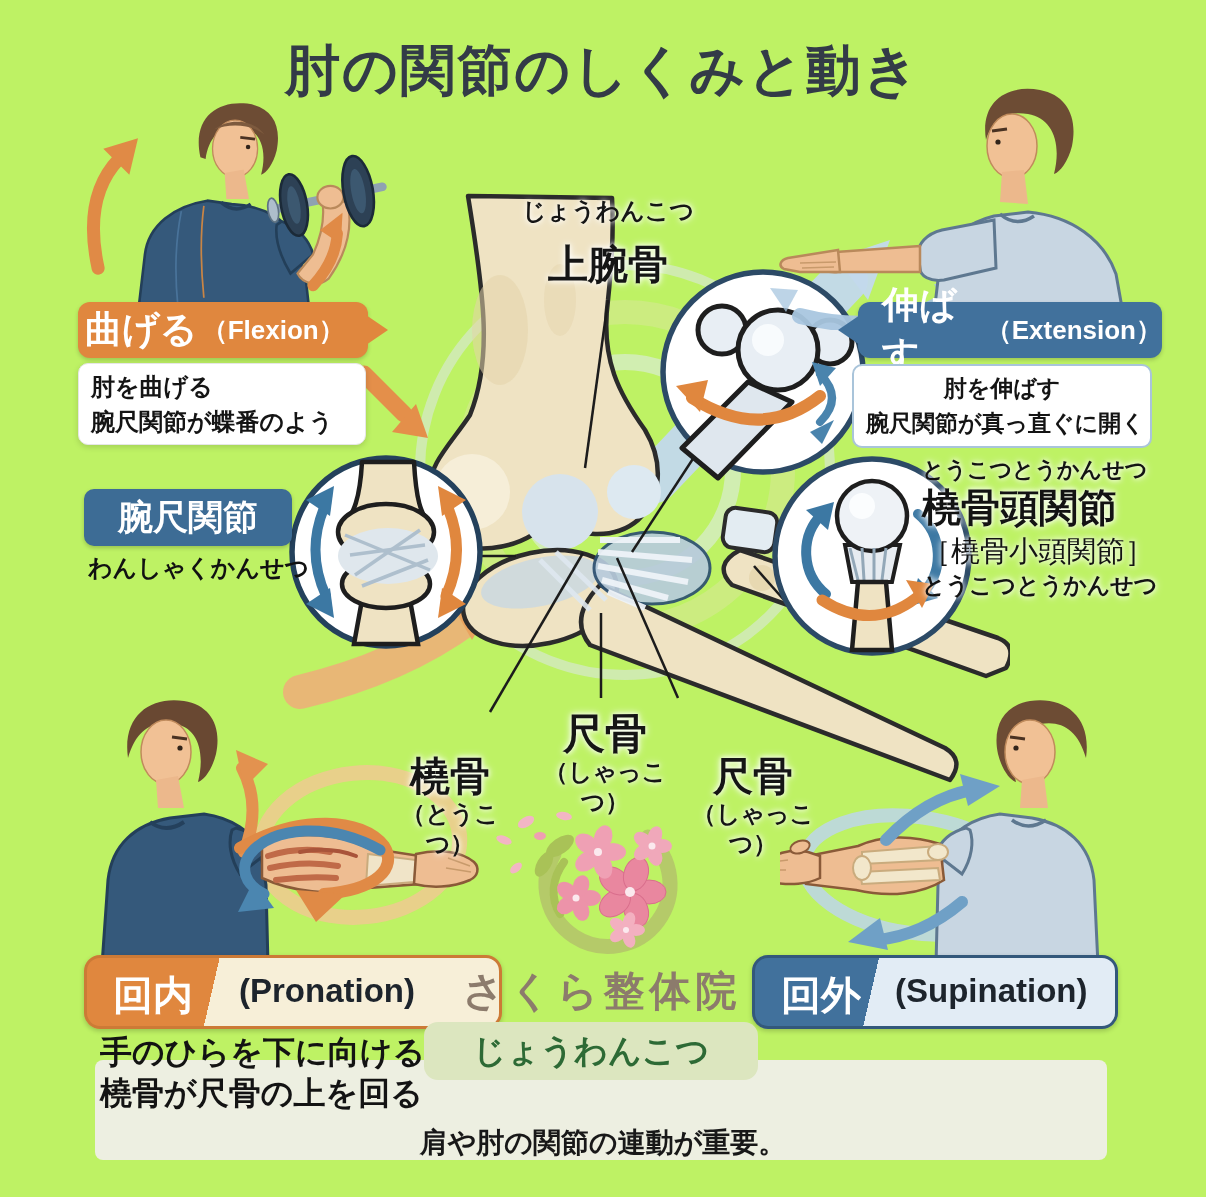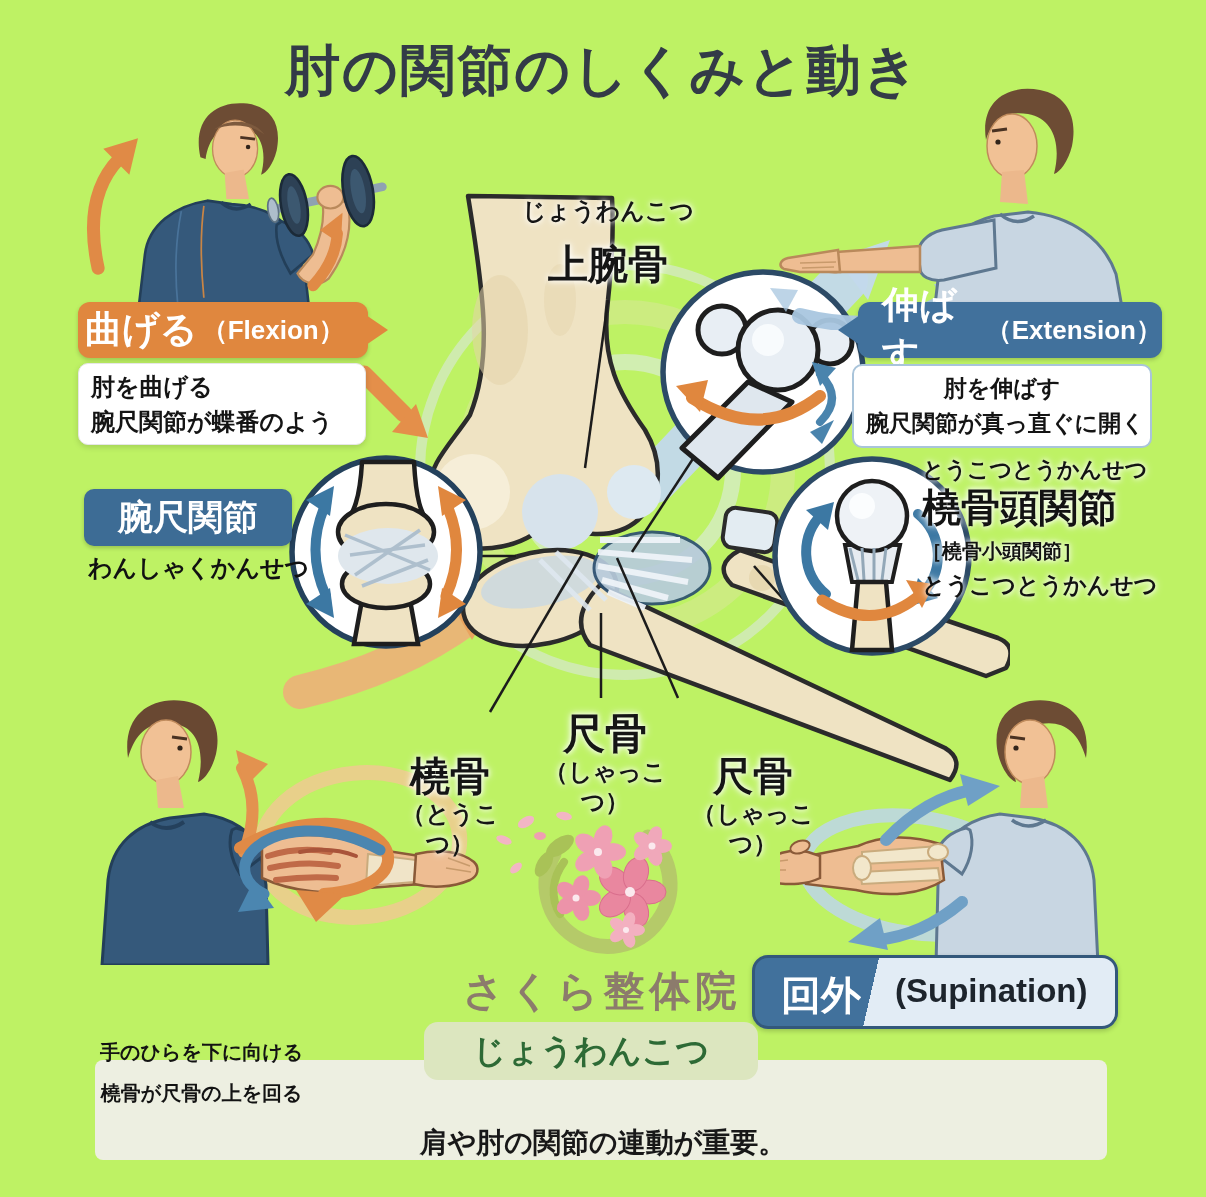--- a/index.html
+++ b/index.html
@@ -13,28 +13,28 @@
   .banner .en{font-size:26px;font-weight:800;color:#fff;margin-left:4px;}
   .tip-r::after{content:"";position:absolute;right:-20px;top:13px;border-top:15px solid transparent;
       border-bottom:15px solid transparent;border-left:22px solid #e0873e;}
   .tip-l::before{content:"";position:absolute;left:-20px;top:13px;border-top:15px solid transparent;
       border-bottom:15px solid transparent;border-right:22px solid #41719c;}
   .descbox{background:#fff;border-radius:10px;z-index:6;font-size:24px;font-weight:800;color:#141414;
       line-height:35px;padding:5px 12px;white-space:nowrap;}
   .split-banner{height:68px;border-radius:16px;z-index:6;box-shadow:0 2px 5px rgba(0,0,0,.2);}
   .split-banner .jp{position:absolute;top:10px;font-size:40px;font-weight:900;color:#fff;}
   .split-banner .en{position:absolute;top:14px;font-size:33px;font-weight:800;color:#1d242c;}
-  .movedesc{z-index:6;font-size:20px;font-weight:800;color:#131313;line-height:41px;white-space:nowrap;text-align:center;}
+  .movedesc{z-index:6;font-size:32px;font-weight:800;color:#131313;line-height:41px;white-space:nowrap;}
   .bonelabel{z-index:5;text-align:center;color:#151515;text-shadow:0 0 5px #fff,0 0 8px #fff;}
   .bonelabel .kanji{font-size:40px;font-weight:900;line-height:46px;margin-top:15px;}
   .bonelabel .kana{font-size:24px;font-weight:700;line-height:30px;}
   .rh-block{z-index:5;color:#131313;text-shadow:0 0 5px #fff,0 0 8px #fff;white-space:nowrap;}
   .rh-block .l1{font-size:22px;font-weight:800;line-height:28px;}
   .rh-block .l2{font-size:39px;font-weight:900;line-height:48px;}
-  .rh-block .l3{font-size:20px;font-weight:700;line-height:38px;}
+  .rh-block .l3{font-size:29px;font-weight:400;line-height:38px;}
   .rh-block .l4{font-size:23px;font-weight:700;line-height:30px;}
   .ptbox{background:#dce6bf;border-radius:14px;text-align:center;z-index:7;}
   .ptbox span{font-size:33px;font-weight:900;color:#2d6a35;line-height:58px;}
   .band{background:#edefe1;border-radius:8px;z-index:1;}
   .bandtxt{width:100%;text-align:center;font-size:28px;font-weight:800;color:#181818;z-index:6;white-space:nowrap;}
   .logotxt{text-align:center;font-size:41px;font-weight:600;color:#8c7b6c;letter-spacing:5px;z-index:7;white-space:nowrap;}
   svg{display:block;}
 </style>
 </head>
 <body>
@@ -386,20 +386,25 @@
     <g fill="#f2b6c4">
       <ellipse cx="46" cy="16" rx="9" ry="5" transform="rotate(-30 46 16)"></ellipse>
       <ellipse cx="24" cy="34" rx="8" ry="4" transform="rotate(20 24 34)"></ellipse>
       <ellipse cx="84" cy="10" rx="8" ry="4" transform="rotate(10 84 10)"></ellipse>
       <ellipse cx="36" cy="62" rx="7" ry="4" transform="rotate(-40 36 62)"></ellipse>
       <ellipse cx="60" cy="30" rx="6" ry="4" fill="#ef9fb2"></ellipse>
     </g>
   </svg>
   <div class="abs logotxt" style="left:440px;top:964px;width:324px;">さくら整体院</div>
 
+  <div class="abs split-banner" style="left:84px;top:955px;width:412px;border:3px solid #cc7a36;
+       background:linear-gradient(103deg,#e0873e 0%,#e0873e 31%,#f7efd8 31%,#f7efd8 100%);">
+    <span class="jp" style="left:26px;">回内</span>
+    <span class="en" style="left:152px;">(Pronation)</span>
+  </div>
   <div class="abs movedesc" style="left:100px;top:1032px;">
     <div>手のひらを下に向ける</div>
     <div>橈骨が尺骨の上を回る</div>
   </div>
 
   <div class="abs split-banner" style="left:752px;top:955px;width:360px;border:3px solid #33587b;
        background:linear-gradient(103deg,#41719c 0%,#41719c 33%,#e2ecf5 33%,#e2ecf5 100%);">
     <span class="jp" style="left:26px;">回外</span>
     <span class="en" style="left:140px;">(Supination)</span>
   </div>

